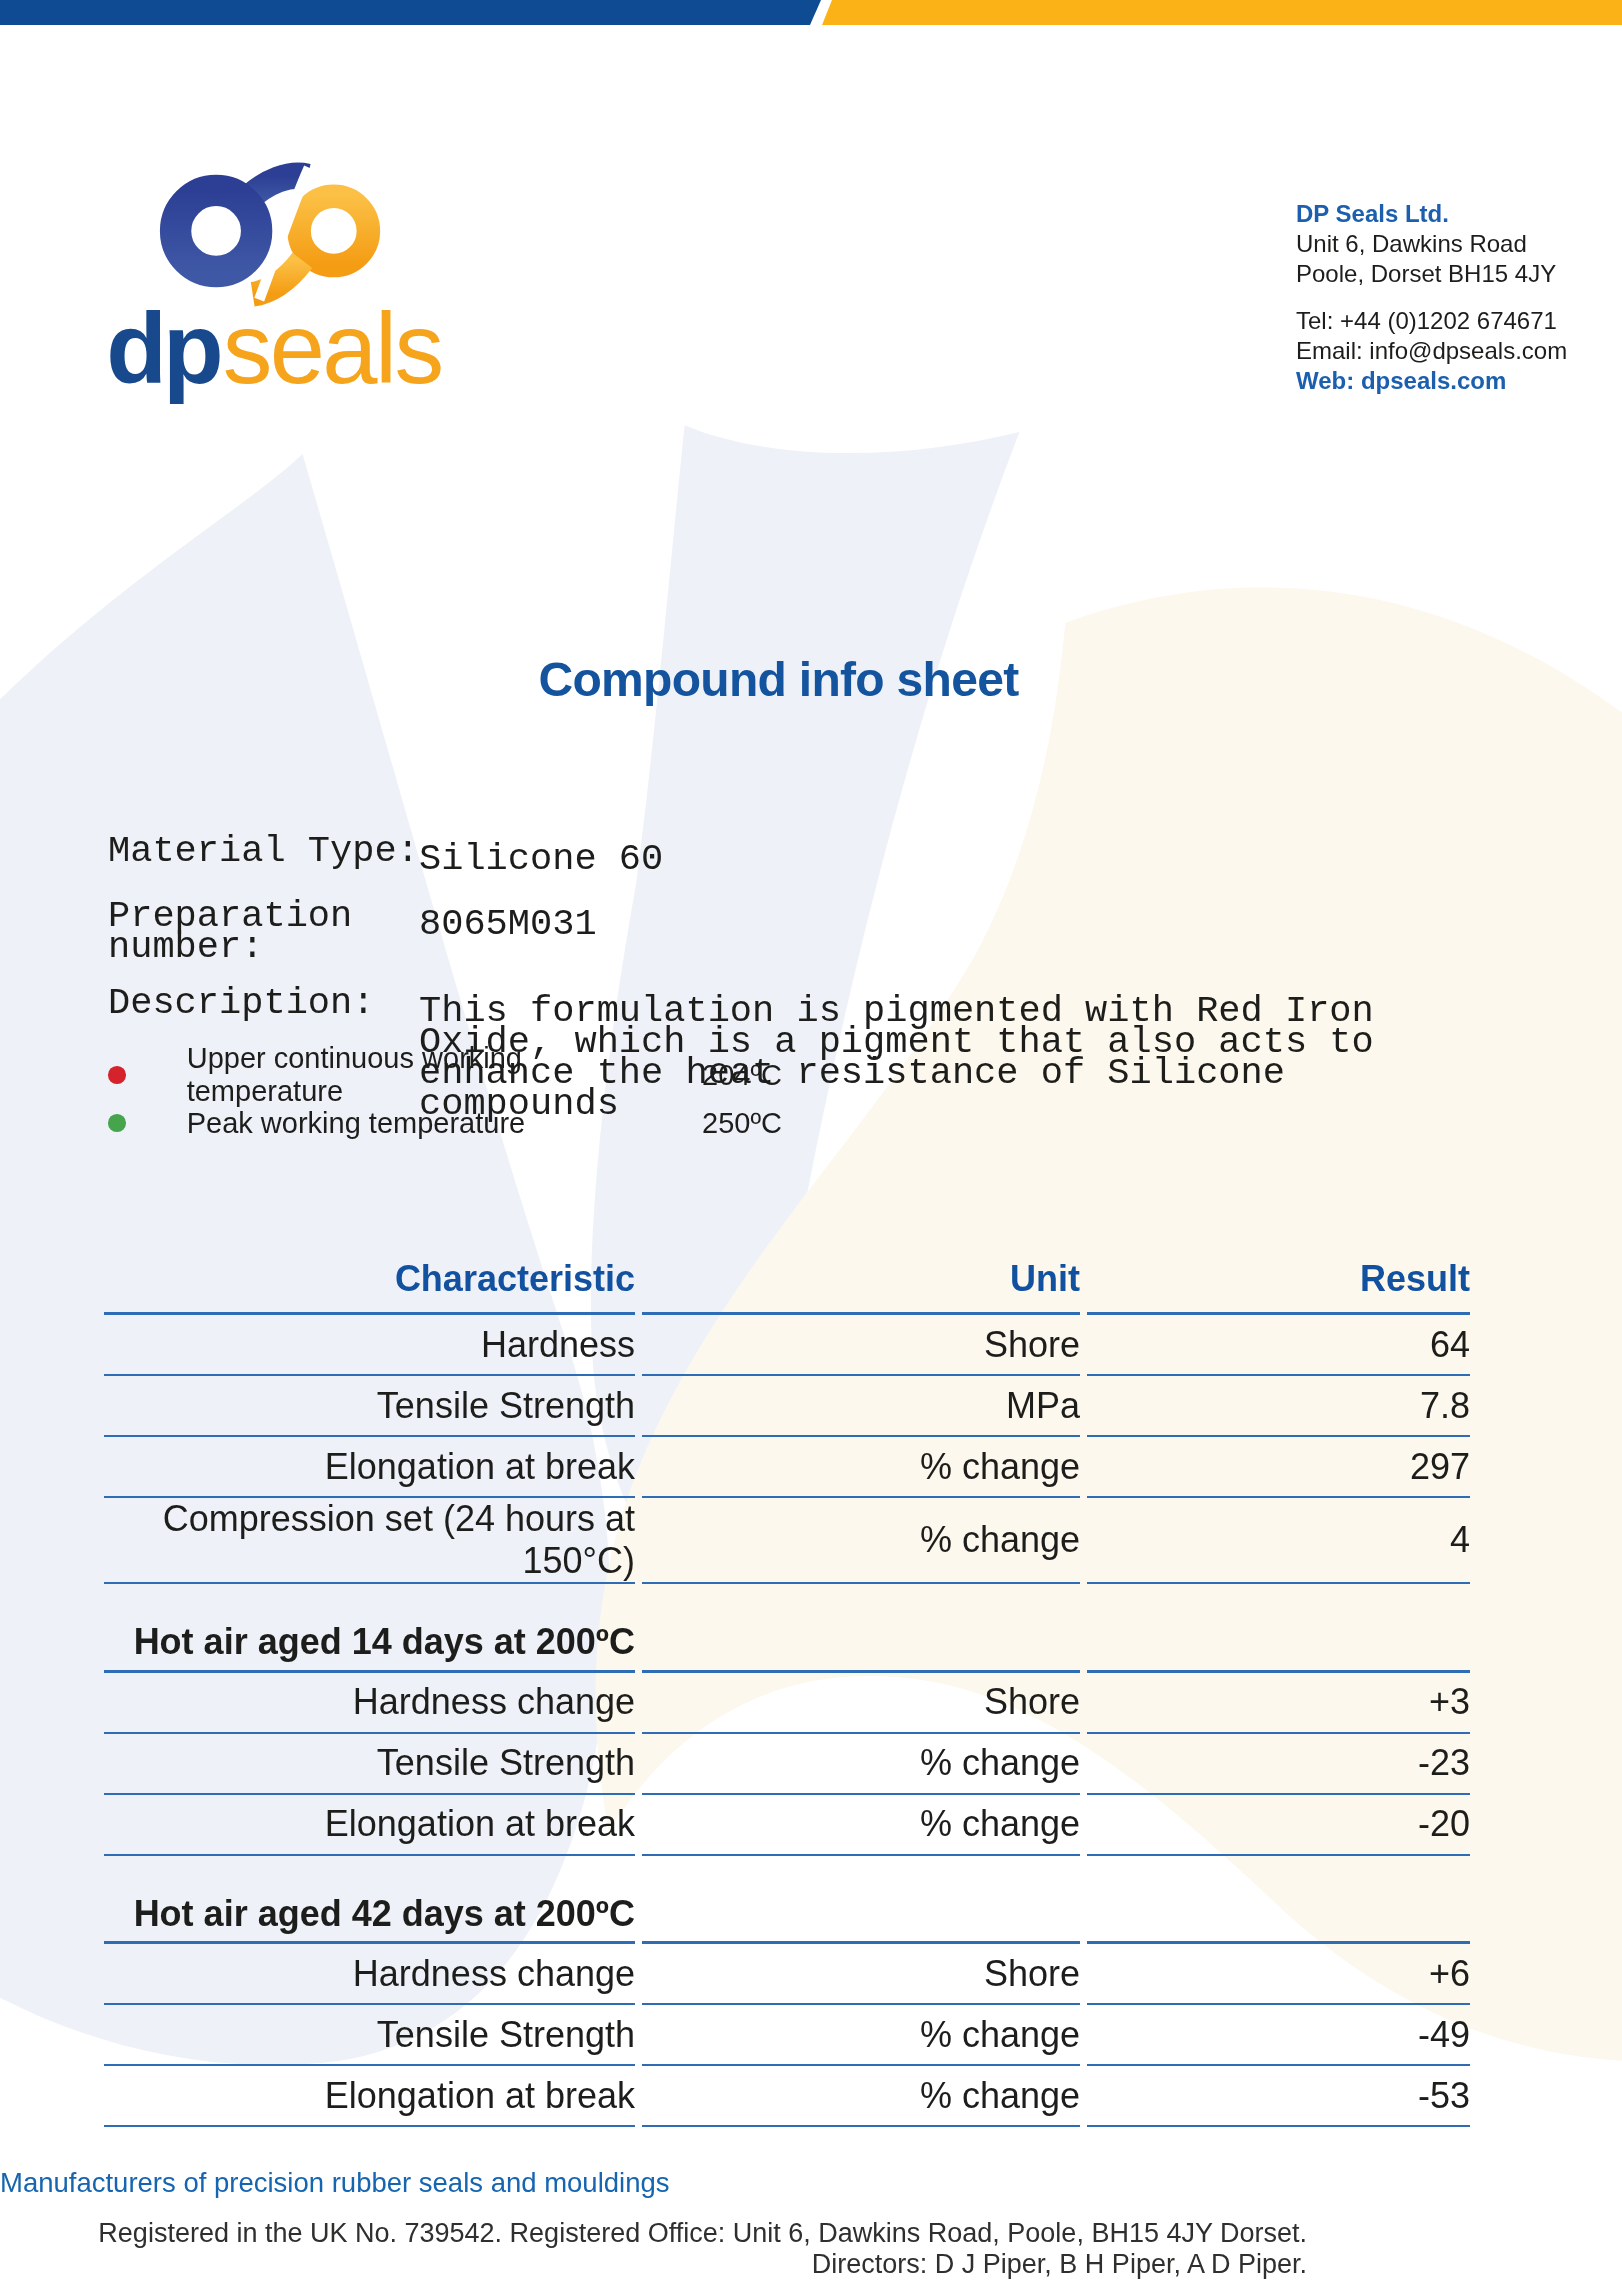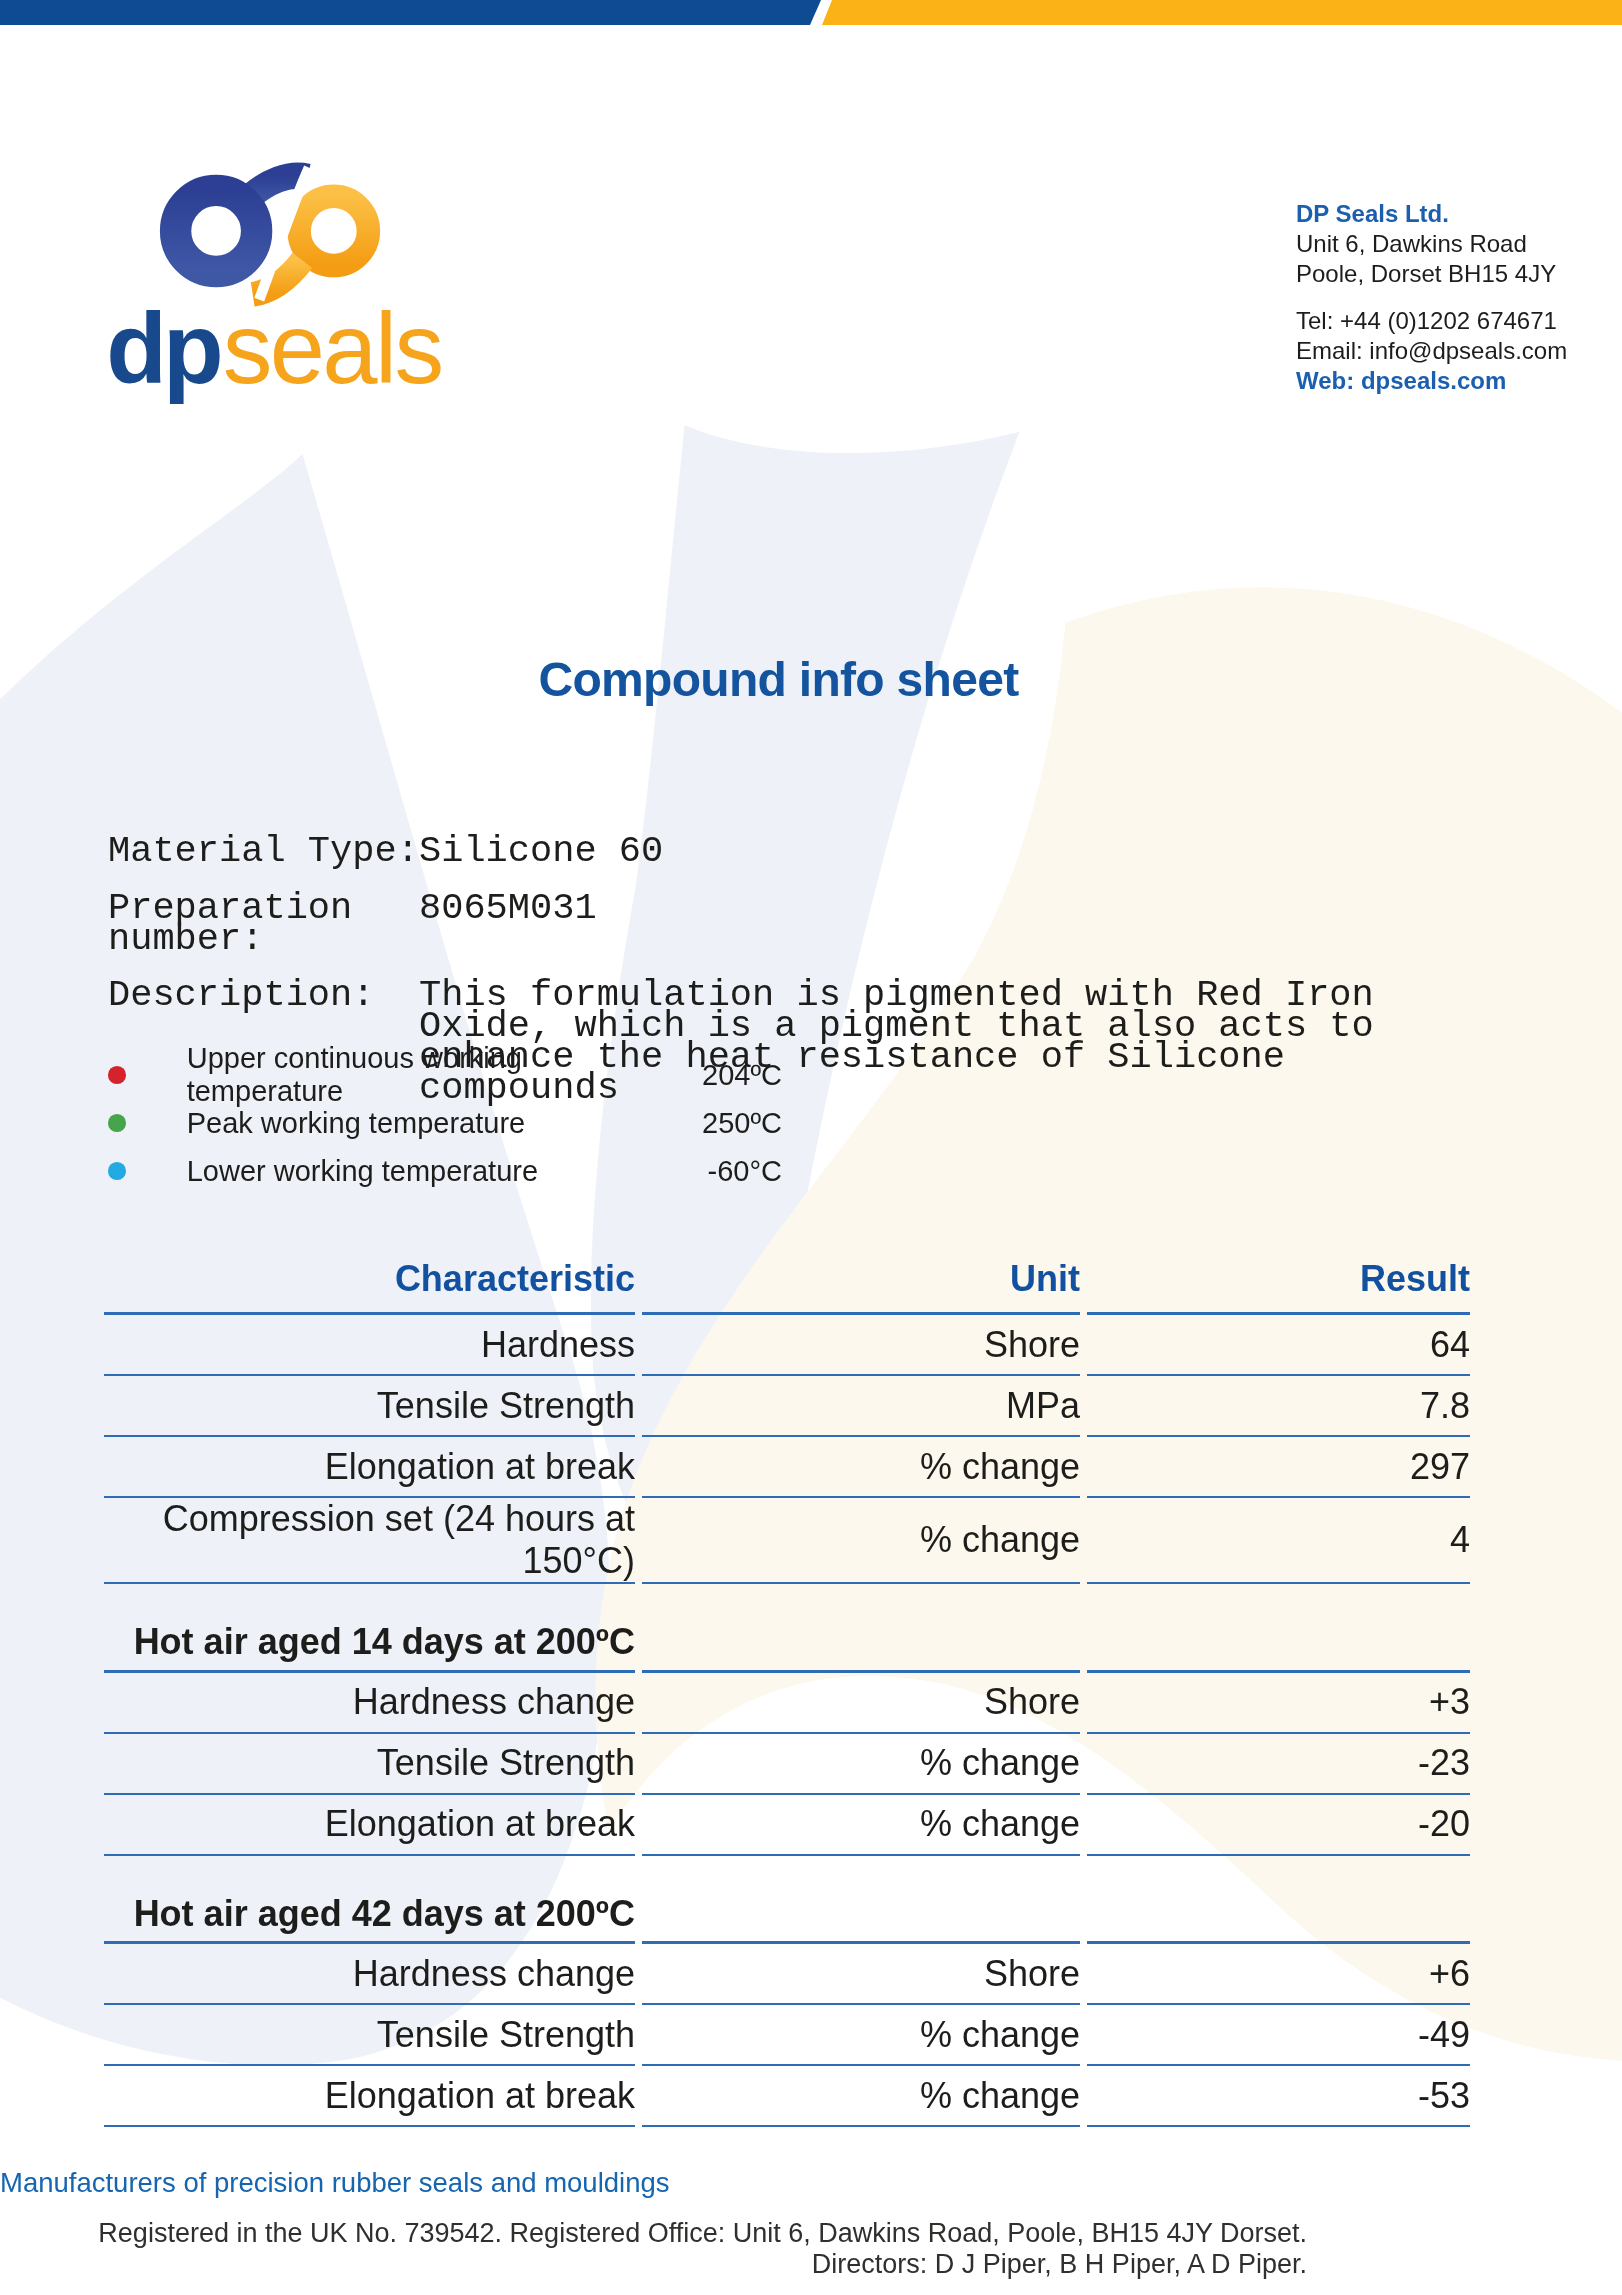--- a/index.html
+++ b/index.html
@@ -23,21 +23,21 @@
   .contact .co{color:#1b5fae;font-weight:bold;margin-top:34px;}
   .contact .web{color:#1b5fae;font-weight:bold;}
   .contact .gap{height:17px;}
   
   .doc-title{position:absolute;left:0;top:652px;width:1557px;text-align:center;
     font-size:48px;font-weight:bold;letter-spacing:-0.7px;color:#14549e;}
   
   .fields{position:absolute;left:108px;top:836px;width:1387px;}
   .field-row{display:flex;margin-bottom:25.5px;font-size:37px;line-height:31px;font-family:Liberation Mono, monospace;}
   .field-label{width:311px;flex:0 0 311px;}
-  .field-value{width:1060px;}
+  .field-value{width:1060px;margin-top:8px;}
   
   .bullets{position:absolute;left:108px;top:1051px;width:674px;}
   .bullet-row{display:flex;align-items:center;height:48px;font-size:29px;gap:37px;}
   .dot{width:17.7px;height:17.7px;border-radius:50%;margin-right:24px;flex:0 0 17.7px;}
   .bullet-label{flex:1;}
   .bullet-value{width:84px;text-align:right;}
   
   .datatable{position:absolute;left:97px;top:1245px;}
   table{border-collapse:separate;border-spacing:7.9px 0;width:1377px;table-layout:fixed;}
   th,td{padding:0;font-size:36px;vertical-align:middle;text-align:right;}
@@ -131,25 +131,20 @@
     <div class="bullet-row">
       <span class="dot" style="background-color: rgb(213, 35, 45);"></span>
       <span class="bullet-label">Upper continuous working temperature</span>
       <span class="bullet-value">204ºC</span>
     </div>
     <div class="bullet-row">
       <span class="dot" style="background-color: rgb(70, 164, 76);"></span>
       <span class="bullet-label">Peak working temperature</span>
       <span class="bullet-value">250ºC</span>
     </div>
-    <div class="bullet-row">
-      <span class="dot" style="background-color: rgb(34, 170, 226);"></span>
-      <span class="bullet-label">Lower working temperature</span>
-      <span class="bullet-value">-60°C</span>
-    </div>
   </div>
 
   <div class="datatable">
     <table>
       <colgroup>
           <col style="width:531px">
           <col style="width:438px">
           <col style="width:383px">
         </colgroup>
       <tbody>

